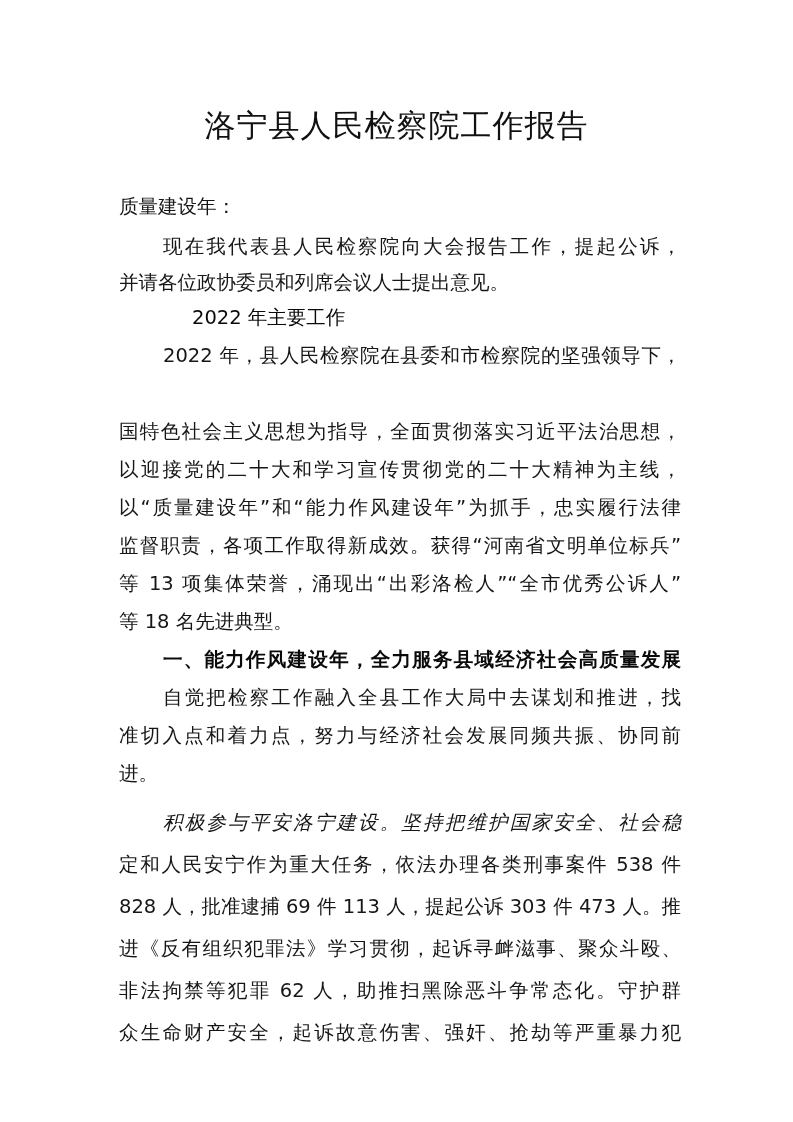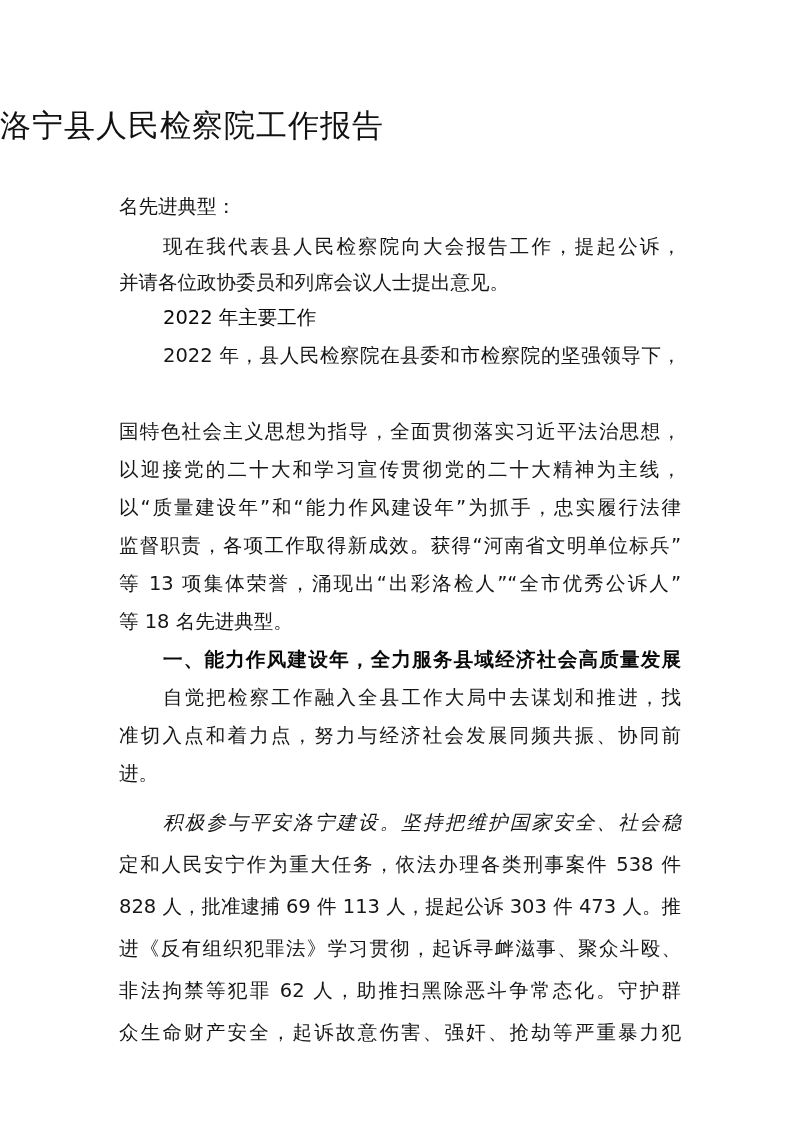--- a/index.html
+++ b/index.html
@@ -19,20 +19,21 @@
       position: absolute;
       left: 0; top: 0;
       width: 793px; height: 1122px;
       background: #ffffff;
     }
     .title {
       position: absolute;
       left: 0;
       top: 104px;
       width: 793px;
+      text-align: center;
       font-size: 31px;
       line-height: 44px;
       letter-spacing: 1px;
       color: #111;
       font-family: Liberation Serif, serif;
     }
     .line {
       position: absolute;
       left: 119px;
       width: 562px;
@@ -56,26 +57,26 @@
       color: #0a0a0a;
     }
   </style>
 </head>
 <body>
 
 <div class="page">
 
   <div class="title">洛宁县人民检察院工作报告</div>
 
-  <div class="line last" style="top:190px;">名先进典型：</div>
+  <div class="line last" style="top:190px;">质量建设年：</div>
 
   <div class="line indent" style="top:230px;">现在我代表县人民检察院向大会报告工作，提起公诉，</div>
   <div class="line last" style="top:266px;">并请各位政协委员和列席会议人士提出意见。</div>
 
-  <div class="line indent last plainhead" style="top:301px;">2022 年主要工作</div>
+  <div class="line indent last plainhead" style="top:301px;margin-left:29px;">2022 年主要工作</div>
 
   <div class="line indent" style="top:339px;">2022 年，县人民检察院在县委和市检察院的坚强领导下，</div>
   <div class="line" style="top:453px;">以迎接党的二十大和学习宣传贯彻党的二十大精神为主线，</div>
   <div class="line" style="top:415px;">国特色社会主义思想为指导，全面贯彻落实习近平法治思想，</div>
   <div class="line" style="top:491px;">以“质量建设年”和“能力作风建设年”为抓手，忠实履行法律</div>
   <div class="line" style="top:529px;">监督职责，各项工作取得新成效。获得“河南省文明单位标兵”</div>
   <div class="line" style="top:567px;">等 13 项集体荣誉，涌现出“出彩洛检人”“全市优秀公诉人”</div>
   <div class="line last" style="top:605px;">等 18 名先进典型。</div>
 
   <div class="line indent heading" style="top:643px;">一、能力作风建设年，全力服务县域经济社会高质量发展</div>

